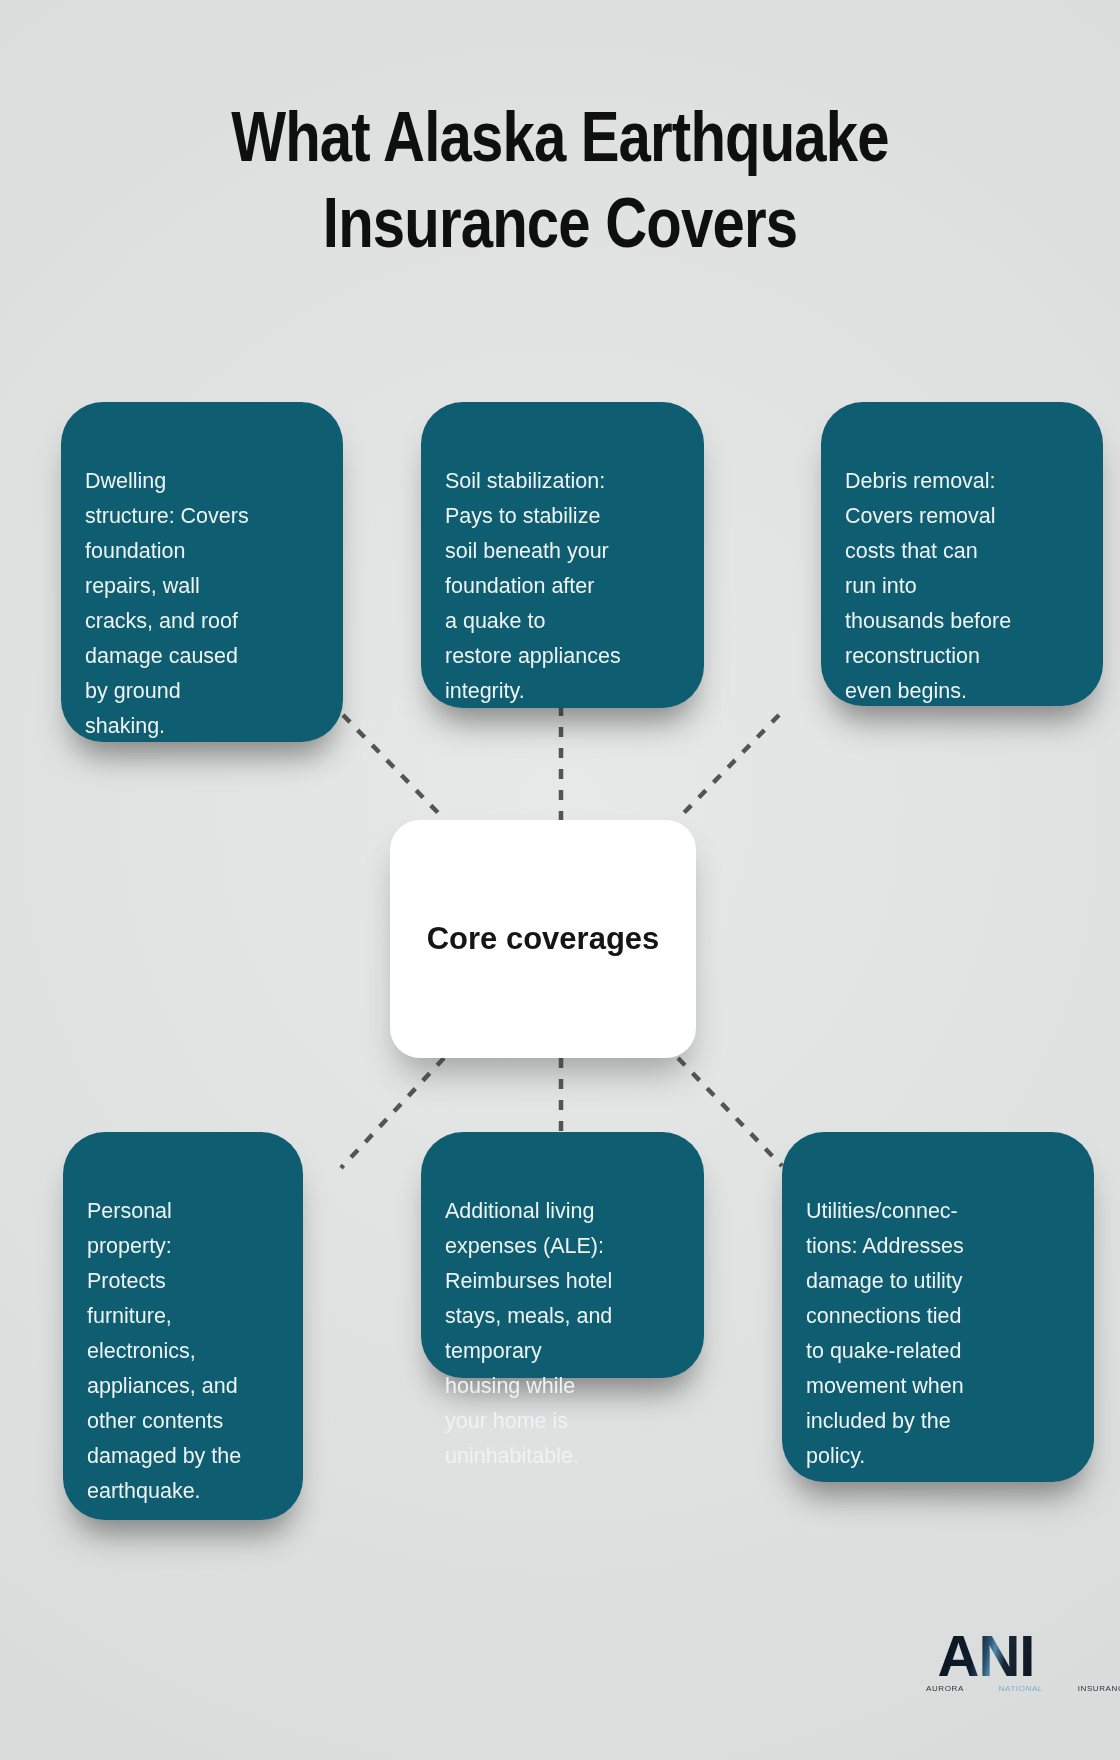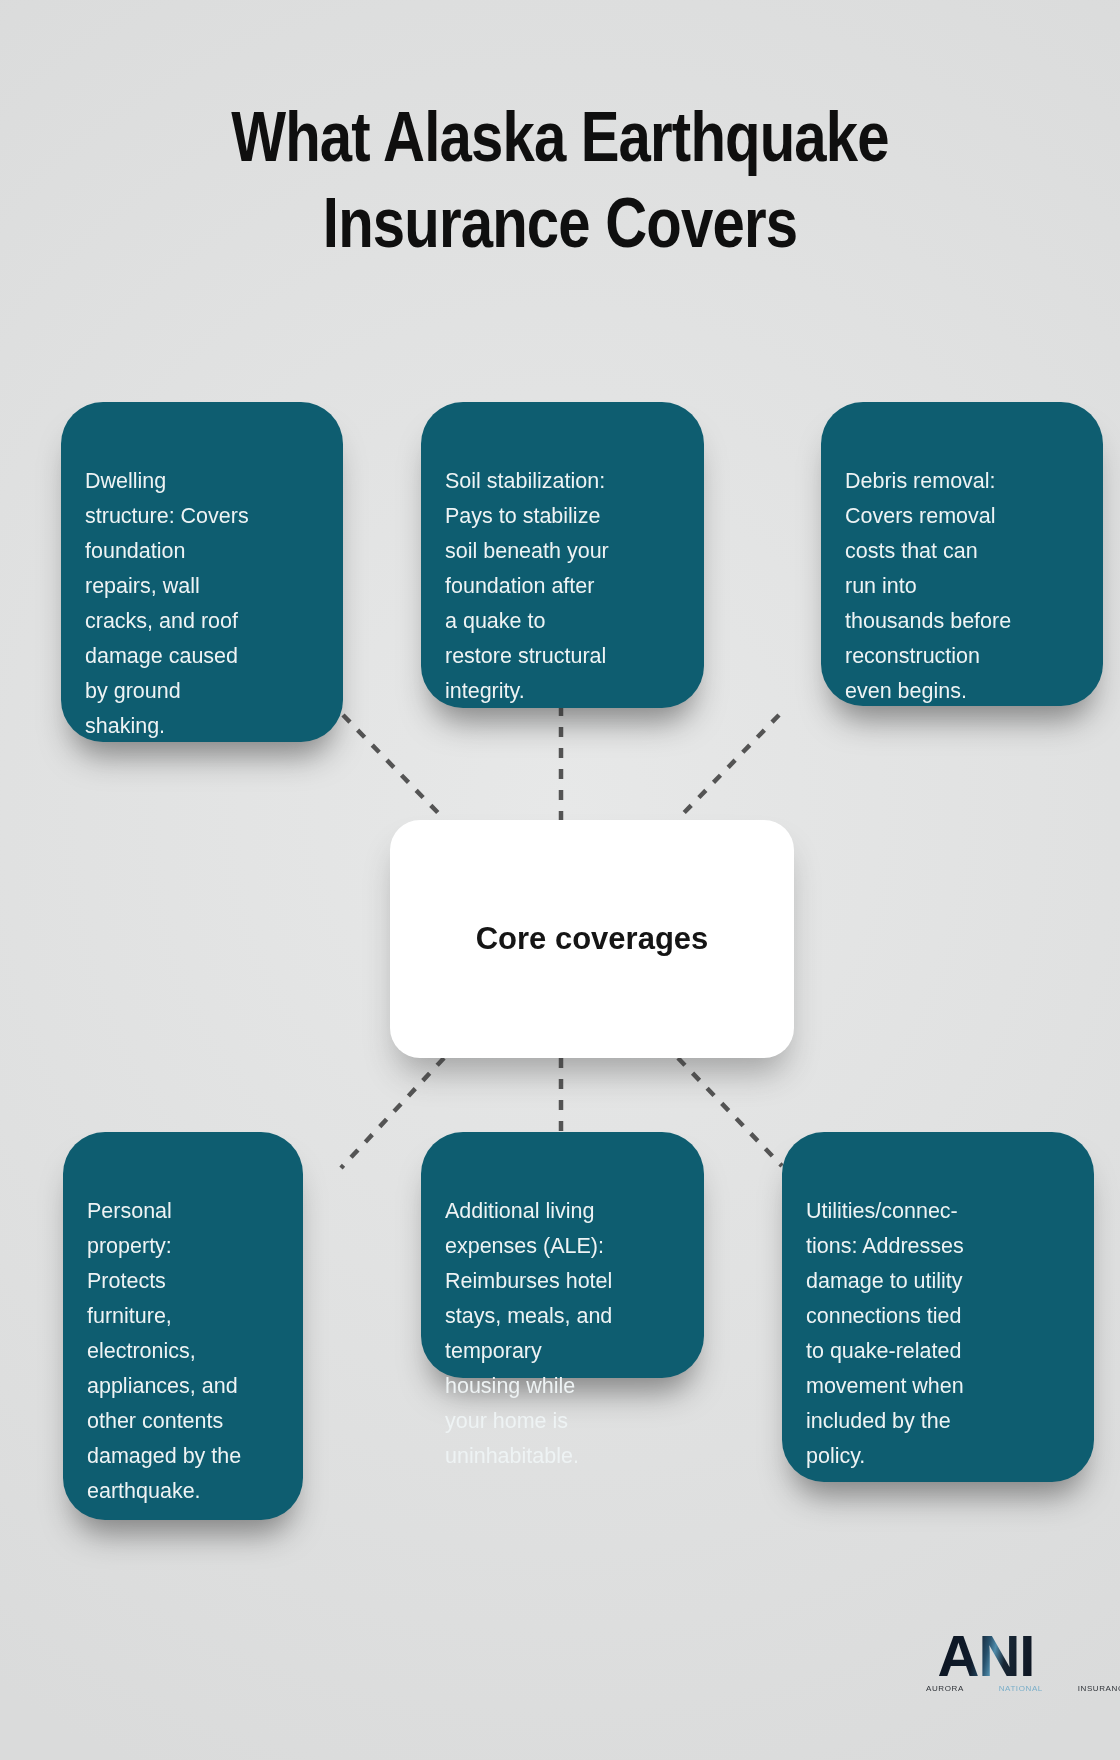--- a/index.html
+++ b/index.html
@@ -62,21 +62,21 @@
   .b4 { left: 63px;  top: 1132px; width: 240px; height: 388px; }
   .b5 { left: 421px; top: 1132px; width: 283px; height: 246px; }
   .b6 { left: 782px; top: 1132px; width: 312px; height: 350px; }
 
   
   .center-node {
     position: absolute;
     z-index: 3;
     left: 390px;
     top: 820px;
-    width: 404px;
+    width: 306px;
     height: 238px;
     background: #ffffff;
     border-radius: 30px;
     display: flex;
     align-items: center;
     justify-content: center;
     box-shadow: 0 22px 32px -8px rgba(60,60,60,0.38);
     font-size: 31px;
     font-weight: bold;
     color: #151515;
@@ -139,21 +139,21 @@
 by ground
 shaking.</span>
   </div>
 
   <div class="box b2">
     <span>Soil stabilization:
 Pays to stabilize
 soil beneath your
 foundation after
 a quake to
-restore structural
+restore appliances
 integrity.</span>
   </div>
 
   <div class="box b3">
     <span>Debris removal:
 Covers removal
 costs that can
 run into
 thousands before
 reconstruction

